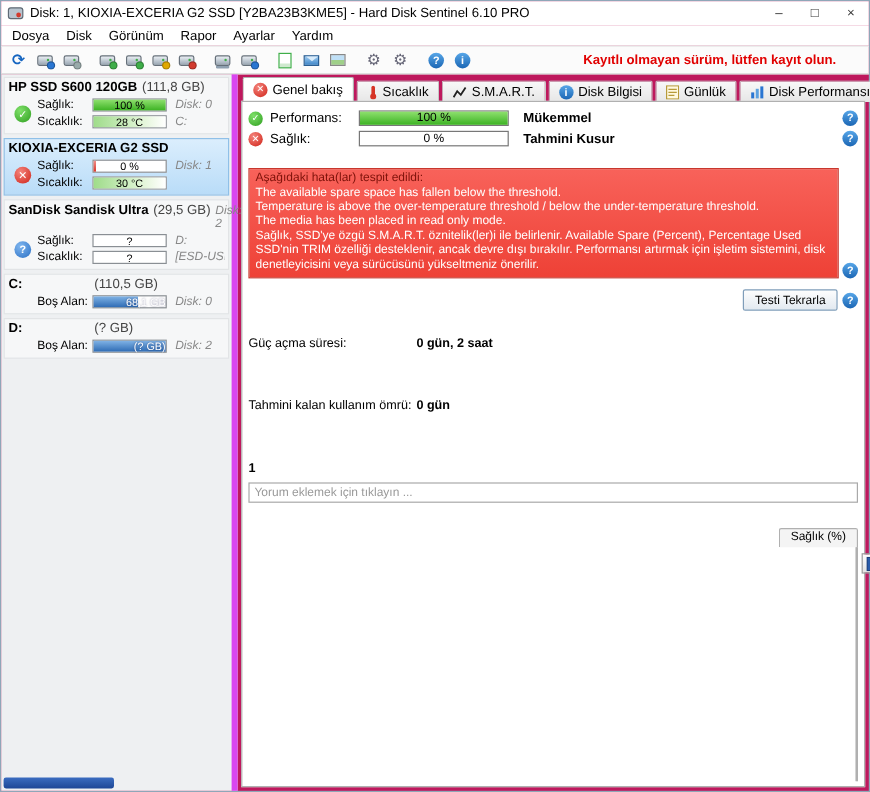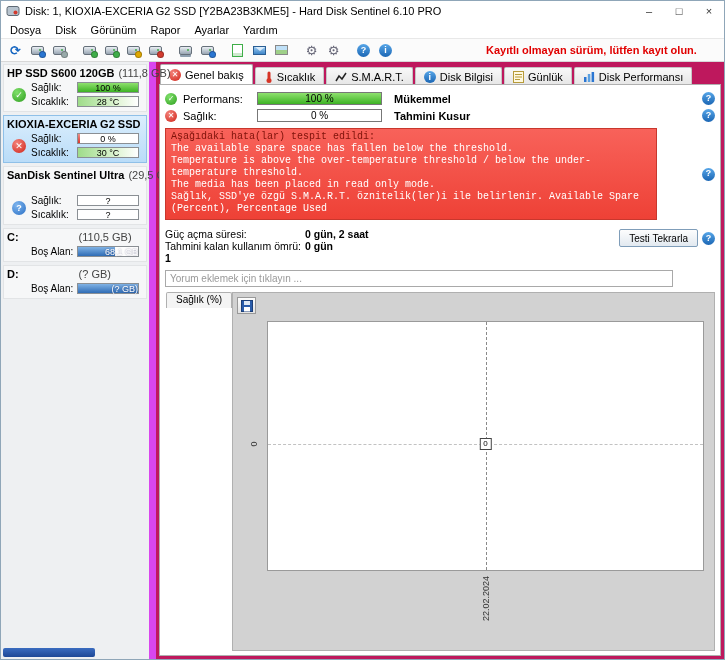--- a/index.html
+++ b/index.html
@@ -32,21 +32,21 @@
   .mail::after{content:"";position:absolute;left:1px;top:0;border-left:5px solid transparent;border-right:5px solid transparent;border-top:4px solid #d9ecfb;}
   .pic{width:13px;height:10px;border:1px solid #888;background:linear-gradient(#bfe0f7 55%,#9fd089 45%);}
   .circ{display:inline-block;width:13px;height:13px;border-radius:50%;background:linear-gradient(#57a6e8,#1b66b4);color:#fff;font-size:9px;font-weight:bold;text-align:center;line-height:13px;flex:0 0 auto;}
   .notice{margin-left:88px;color:#e10000;font-weight:bold;white-space:nowrap;}
   .sep{width:5px;flex:0 0 auto;}
 
   
   .appbody{flex:1;display:flex;min-height:0;}
 
   
-  .sidebar{width:155px;border-right:7px solid #d946ef;background:#eef0f2;padding:2px;position:relative;flex:0 0 auto;}
+  .sidebar{width:197px;border-right:5px solid #d946ef;background:#eef0f2;padding:2px;position:relative;flex:0 0 auto;}
   .disk-item{background:#f6f7f8;border:1px solid #e2e4e6;margin-bottom:3px;padding:2px 3px;cursor:default;}
   .disk-item.selected{background:linear-gradient(#dbeefd,#b9dcf8);border:1px solid #8fc0e8;}
   .disk-head{display:flex;align-items:baseline;gap:4px;}
   .disk-name{font-weight:bold;font-size:11px;white-space:nowrap;}
   .disk-size{color:#444;white-space:nowrap;}
   .psize{margin-left:56px;}
   .head-right{margin-left:auto;color:#888;font-style:italic;font-size:10px;}
   .disk-rows{display:flex;margin-top:1px;}
   .icon-col{width:24px;display:flex;align-items:center;justify-content:center;flex:0 0 auto;}
   .rows{flex:1;min-width:0;}
@@ -75,36 +75,36 @@
   .tab.active{background:#fff;height:21px;border-color:#b0b0b0;font-weight:normal;}
   .content{flex:1;background:#fff;border:1px solid #b0b0b0;margin-top:-1px;padding:5px 5px 4px 5px;display:flex;flex-direction:column;min-height:0;position:relative;}
 
   .gauge{display:flex;align-items:center;height:17px;gap:6px;}
   .glabel{width:68px;flex:0 0 auto;}
   .gbar{width:125px;height:13px;border:1px solid #777;position:relative;background:#fff;flex:0 0 auto;}
   .gbar .bar-text{font-size:10px;line-height:12px;}
   .grating{font-weight:bold;margin-left:6px;}
   .push{margin-left:auto;}
 
-  .errrow{display:flex;margin-top:4px;align-items:center;font-family:Liberation Mono, monospace;}
+  .errrow{display:flex;margin-top:16px;align-items:flex-end;}
   .errbox{width:492px;background:linear-gradient(#f8625a,#ee4136);border:1px solid #c8372d;padding:2px 5px 4px;color:#fff;font-size:10px;line-height:12px;}
   .errhead{color:#7e120a;}
 
   .stats{position:relative;margin-top:8px;flex:0 0 auto;}
-  .stat{display:flex;height:12px;align-items:center;}
+  .stat{display:flex;height:12px;align-items:center;margin-top:40px;}
   .slabel{width:140px;font-size:10.5px;flex:0 0 auto;}
   .sval{font-weight:bold;font-size:10.5px;}
   .stats-right{position:absolute;right:0;top:1px;display:flex;gap:4px;align-items:center;}
   .btn{height:18px;padding:0 9px;font-size:10px;background:linear-gradient(#fdfdfd,#e2e9f0);border:1px solid #7f9db9;border-radius:2px;cursor:default;}
 
   .comment{margin-top:6px;flex:0 0 auto;}
   .comment input{width:508px;height:17px;border:1px solid #a9a9a9;font-size:10px;padding:0 4px;font-family:inherit;color:#555;}
   .comment input::placeholder{color:#999;font-style:normal;}
 
-  .chart{flex:1;margin-top:5px;display:flex;flex-direction:row;min-height:0;}
+  .chart{flex:1;margin-top:21px;display:flex;flex-direction:column;min-height:0;align-items:flex-end;}
   .chart-tabs{height:16px;display:flex;flex:0 0 auto;padding-left:1px;}
   .chart-tab{background:#f4f4f4;border:1px solid #b0b0b0;border-bottom:none;padding:1px 9px;font-size:10px;border-radius:2px 2px 0 0;cursor:default;}
   .chart-body{flex:1;border:1px solid #b0b0b0;background:#d2d2d2;position:relative;min-height:0;}
   .save-btn{position:absolute;left:4px;top:4px;width:19px;height:17px;background:linear-gradient(#fdfdfd,#e3e3e3);border:1px solid #999;display:flex;align-items:center;justify-content:center;}
   .plot{position:absolute;left:34px;top:28px;right:10px;height:250px;background:#fff;border:1px solid #9a9a9a;}
   .vline{position:absolute;left:50%;top:0;bottom:0;border-left:1px dashed #8a8a8a;}
   .hline{position:absolute;top:49%;left:0;right:0;border-top:1px dashed #c2c2c2;}
   .marker{position:absolute;left:50%;top:49%;transform:translate(-50%,-50%);background:#fff;border:1px solid #444;font-size:8px;line-height:10px;padding:0 3px;}
   .ytick{position:absolute;left:18px;top:146px;transform:rotate(-90deg);font-size:9px;color:#333;}
   .xlab{position:absolute;left:calc(50% + 7px);top:283px;font-size:9px;color:#333;writing-mode:vertical-rl;transform:rotate(180deg);}
@@ -260,21 +260,21 @@
                   <span class="bar-text">30 °C</span>
                 </span>
               <span class="row-right"></span>
             </div>
           </div>
         </div>
       </div>
 
       <div class="disk-item">
         <div class="disk-head">
-          <span class="disk-name">SanDisk Sentinel Ultra</span>
+          <span class="disk-name">SanDisk Sandisk Ultra</span>
           <span class="disk-size">(29,5 GB)</span>
           <span class="head-right">Disk: 2</span>
         </div>
         <div class="disk-rows">
           <span class="icon-col">
               <span class="ic ic-q">?</span>
             </span>
           <div class="rows">
             <div class="disk-row">
               <span class="row-label">Sağlık:</span>
@@ -413,20 +413,21 @@
           <span class="circ push">?</span>
         </div>
 
         <div class="errrow">
           <div class="errbox">
             <div class="errhead">Aşağıdaki hata(lar) tespit edildi:</div>
             <div>The available spare space has fallen below the threshold.</div>
             <div>Temperature is above the over-temperature threshold / below the under-temperature threshold.</div>
             <div>The media has been placed in read only mode.</div>
             <div>Sağlık, SSD'ye özgü S.M.A.R.T. öznitelik(ler)i ile belirlenir.  Available Spare (Percent), Percentage Used</div>
+            <div>SSD'nin TRIM özelliği desteklenir, ancak devre dışı bırakılır. Performansı artırmak için işletim sistemini, disk denetleyicisini veya sürücüsünü yükseltmeniz önerilir.</div>
           </div>
           <span class="circ push">?</span>
         </div>
 
         <div class="stats">
           <div class="stat">
             <span class="slabel">Güç açma süresi:</span>
             <span class="sval">0 gün, 2 saat</span>
           </div>
           <div class="stat">

